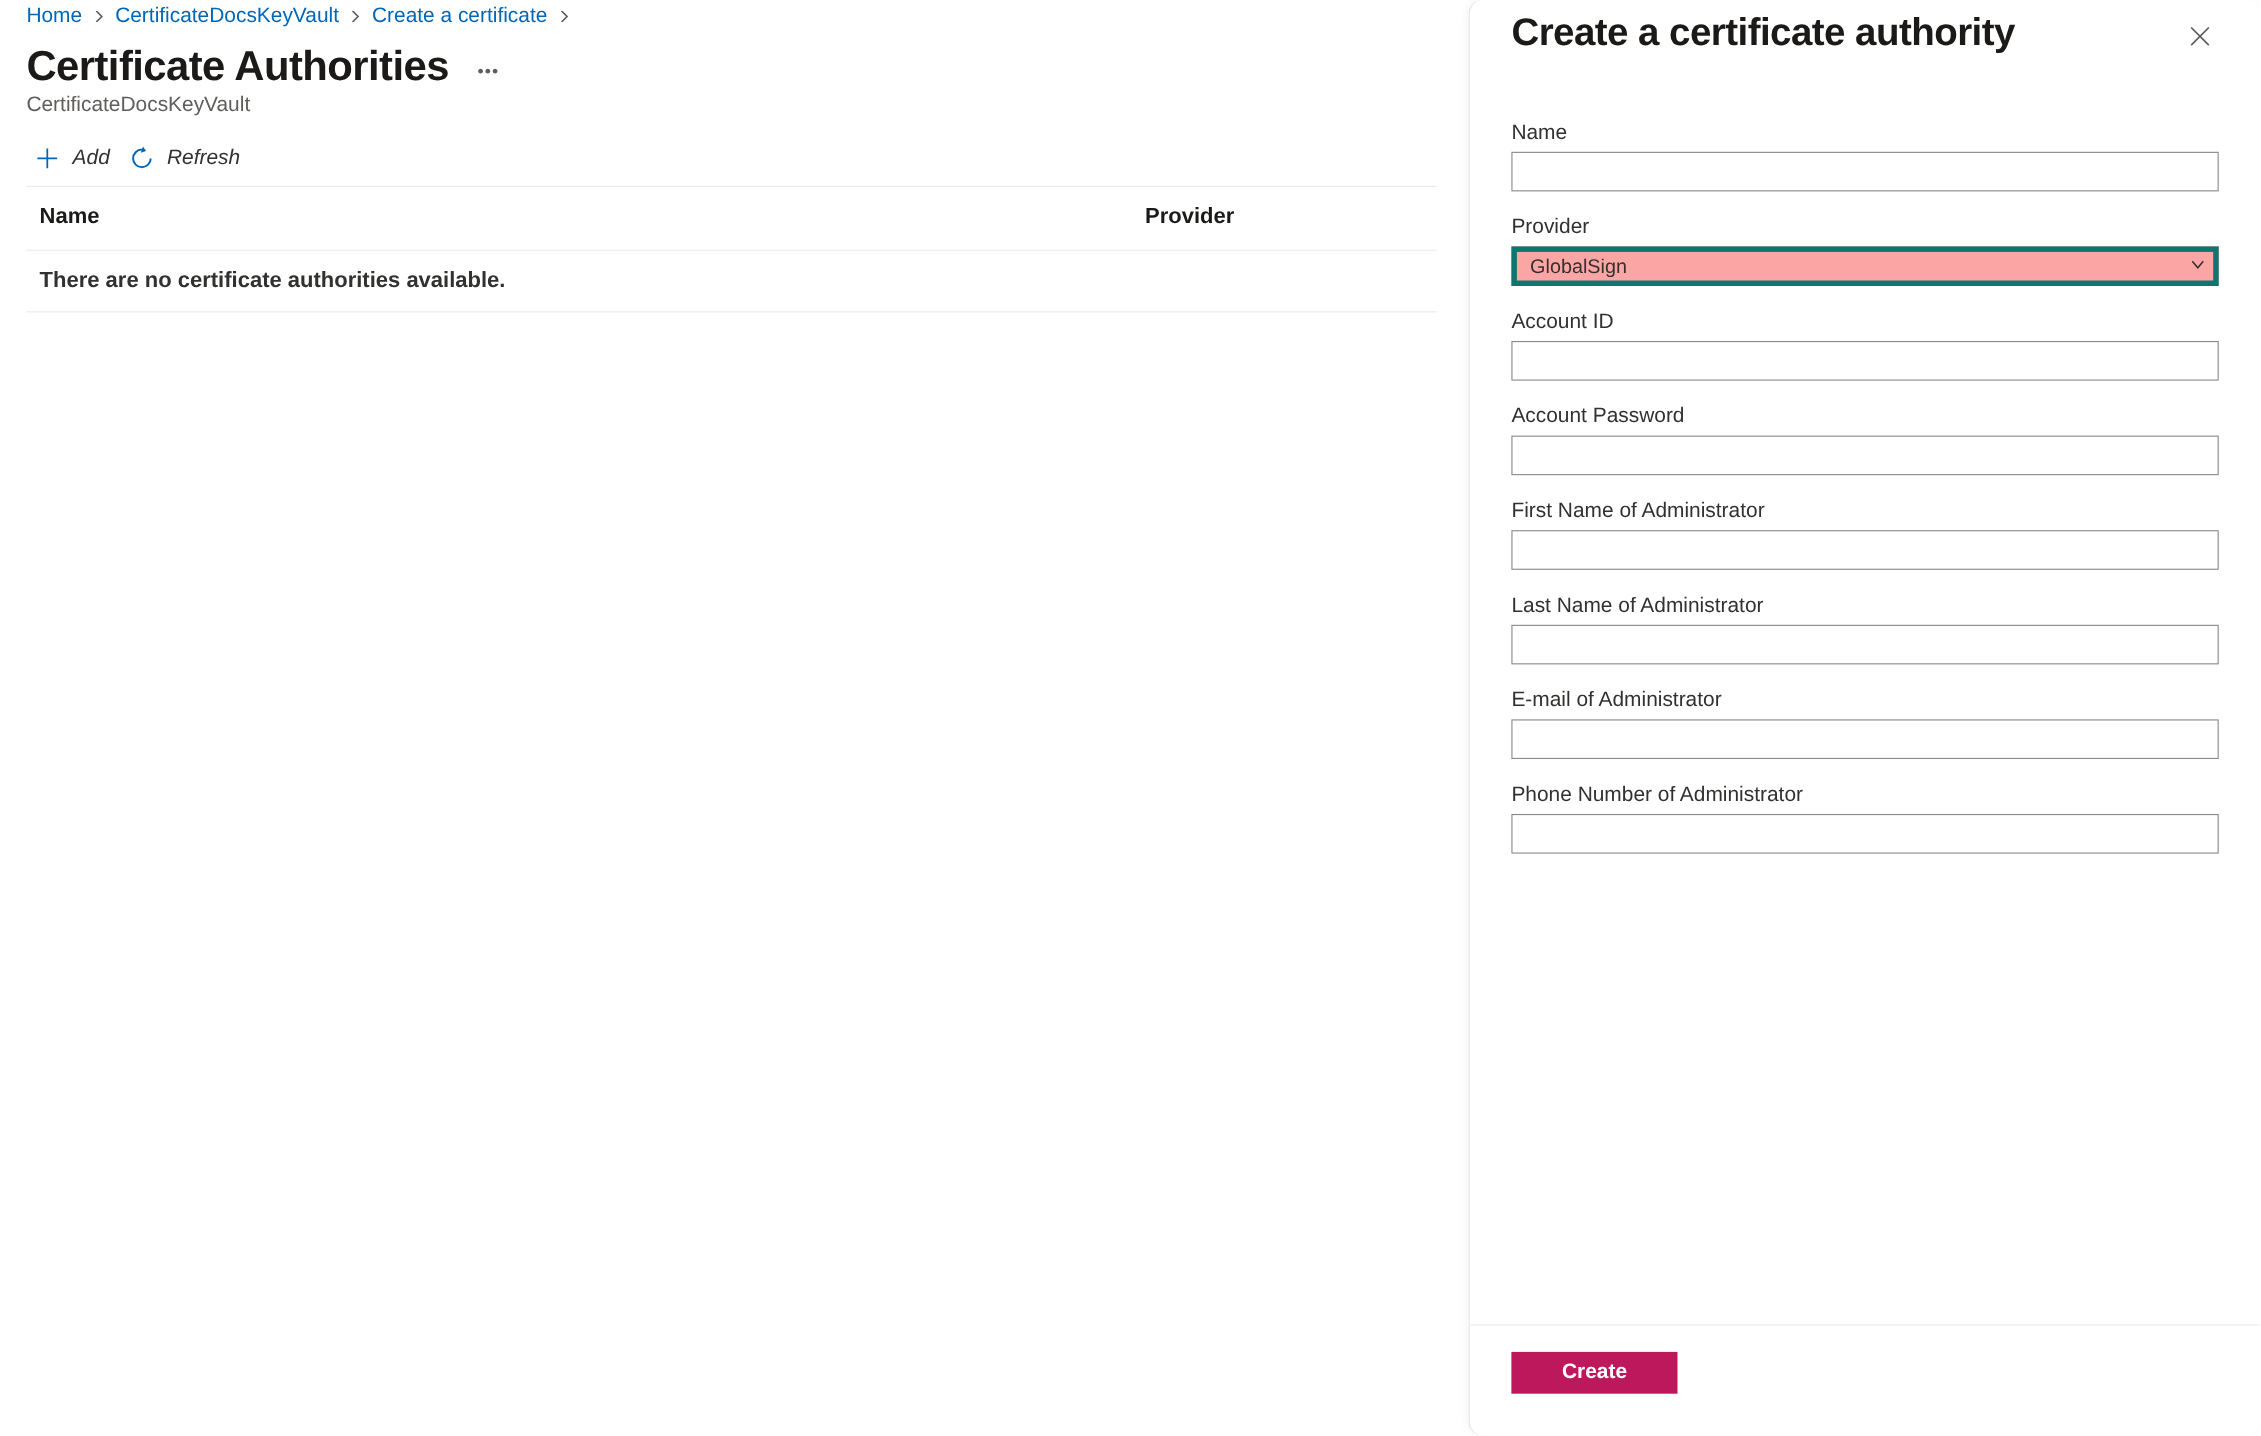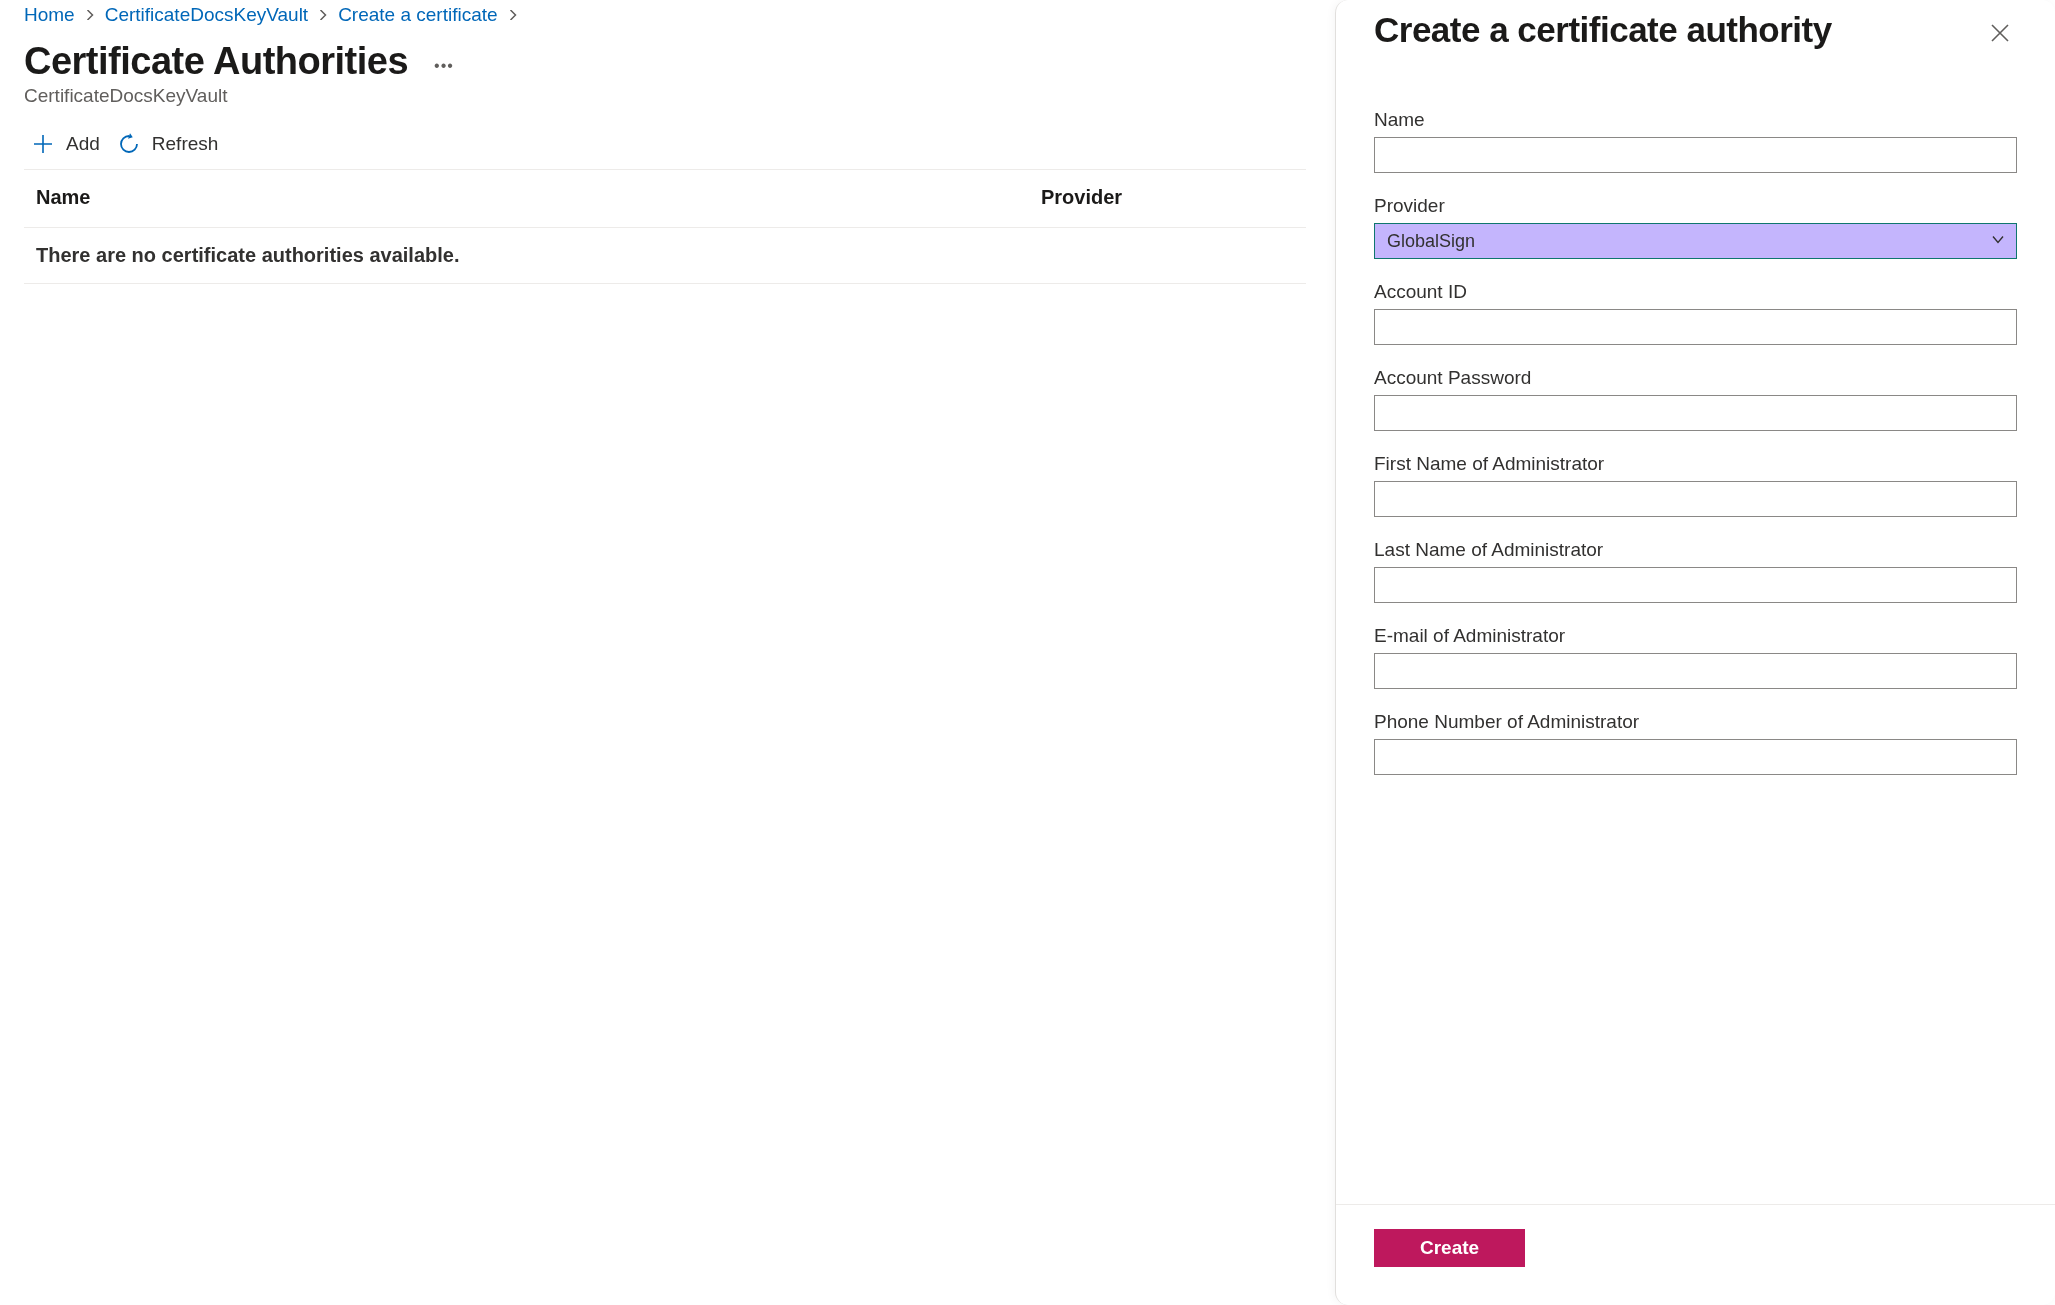--- a/index.html
+++ b/index.html
@@ -74,20 +74,21 @@
     .toolbar-button {
       display: flex;
       align-items: flex-end;
       gap: 12px;
       font-size: 19px;
       color: #323130;
       cursor: pointer;
       background: none;
       border: none;
       font-family: inherit;
+      font-style: italic;
     }
     .toolbar-button .icon {
       color: #0067b8;
       display: inline-flex;
       align-items: center;
       justify-content: center;
     }
     .table-header {
       display: flex;
       padding: 16px 12px 18px 12px;
@@ -160,22 +161,22 @@
       font-size: 16px;
       font-family: inherit;
     }
     .select-wrapper {
       position: relative;
       width: 100%;
     }
     .form-select {
       width: 100%;
       height: 36px;
-      border: 1px solid #0f766e;
-      background: #c4b5fd;
+      border: 5px solid #0f766e;
+      background: #fca5a5;
       padding: 0 36px 0 12px;
       font-size: 18px;
       font-family: inherit;
       appearance: none;
       cursor: pointer;
       color: #323130;
     }
     .select-chevron {
       position: absolute;
       right: 12px;

